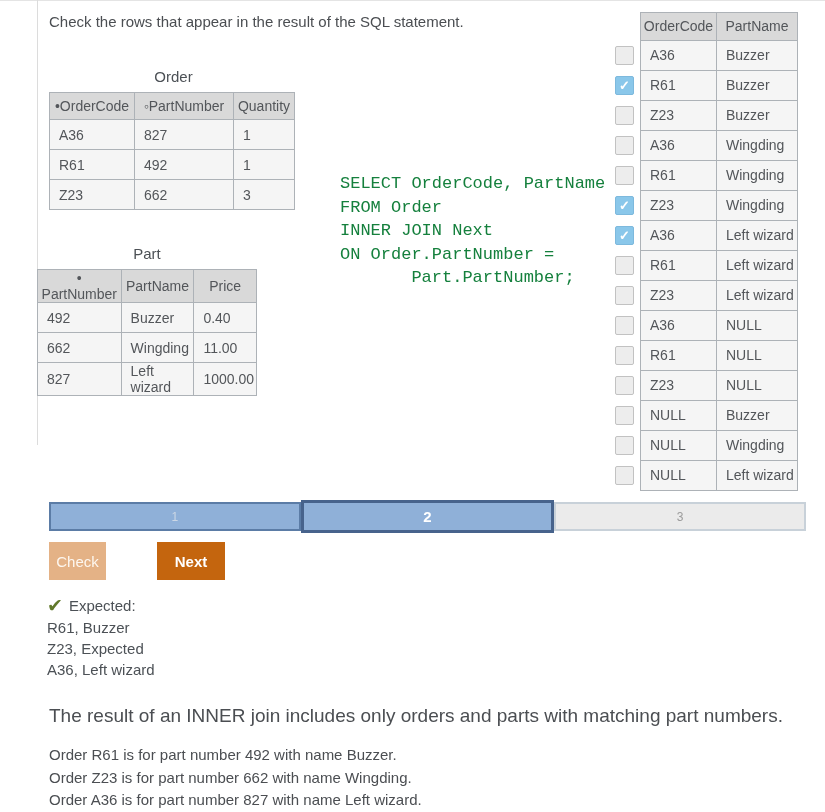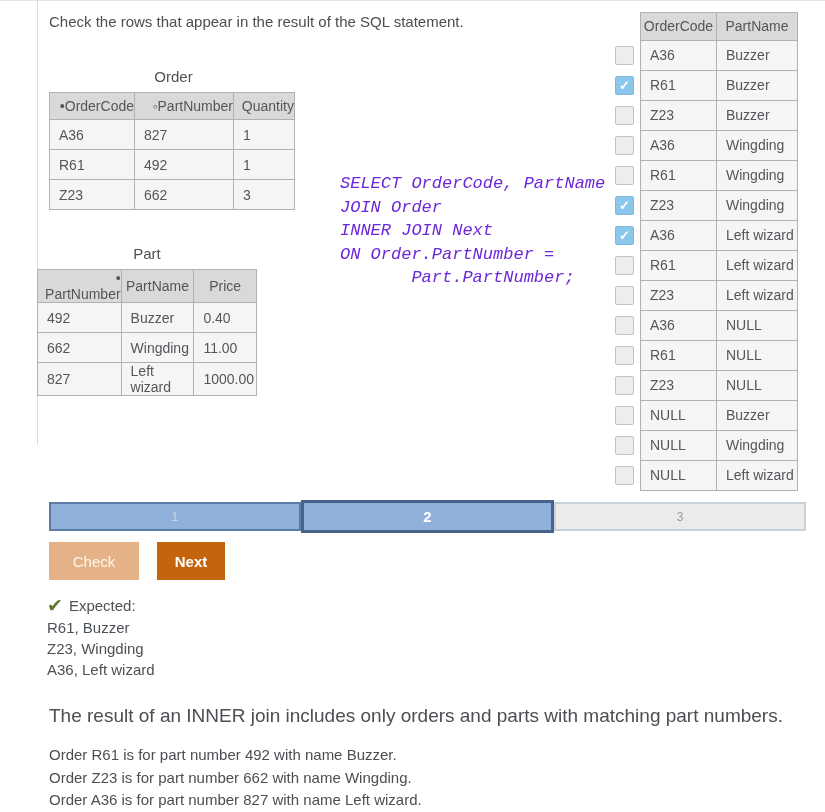--- a/index.html
+++ b/index.html
@@ -6,29 +6,29 @@
   html,body { width:825px; height:812px; background:#fff; overflow:hidden;
               font-family:"Liberation Sans", sans-serif; color:#4c5156; position:relative; }
   .top-line { position:absolute; left:0; top:0; width:825px; height:1px; background:#e4e4e4; }
   .frame-line { position:absolute; left:37px; top:0; width:1px; height:445px; background:#dcdcdc; }
 
   .instruction { position:absolute; left:49px; top:13px; font-size:15px; color:#4b4e52; }
 
   .tbl-title { font-size:15px; color:#4c5156; text-align:center; margin-bottom:7px; }
   table.tbl { border-collapse:collapse; table-layout:fixed; }
   .tbl th, .tbl td { border:1px solid #adb2b7; font-size:14px; color:#53565a; overflow:hidden; }
-  .tbl th { background:#d9d9d9; height:27px; font-weight:normal; text-align:right; }
+  .tbl th { background:#d9d9d9; height:27px; font-weight:normal; text-align:center; }
   .tbl td { background:#f5f5f5; height:30px; text-align:left; padding-left:9px; }
   .tbl th.center { text-align:center; padding-left:0; }
 
   .order-sec { position:absolute; left:49px; top:68px; width:249px; }
   .part-sec  { position:absolute; left:37px; top:245px; width:220px; }
 
   .sql { position:absolute; left:340px; top:172px; font-family:"Liberation Mono","DejaVu Sans Mono",monospace;
-         font-size:17px; line-height:23.5px; color:#6d28d9; white-space:pre;font-style:italic; }
+         font-size:17px; line-height:23.5px; color:#15803d; white-space:pre; }
 
   .answer-area { position:absolute; left:615px; top:12px; display:flex; }
   .cb-col { width:19px; margin-right:6px; padding-top:28px; }
   .cb-wrap { height:30px; display:flex; align-items:center; }
   .cb { width:19px; height:19px; border:1px solid #c2c2c2; border-radius:2px; background:#ededed;
         display:flex; align-items:center; justify-content:center; cursor:pointer; }
   .cb.checked { background:#8ac7ea; border-color:#7db9dd; }
   .cb-glyph { color:#fff; font-size:13px; font-weight:bold; line-height:1; }
   .ans-tbl { border-top:1px solid #adb2b7; border-left:1px solid #adb2b7; }
   .ans-row { display:flex; }
@@ -42,21 +42,21 @@
                 display:flex; align-items:center; }
   .pg { flex:1; height:29px; display:flex; align-items:center; justify-content:center;
         font-size:12px; cursor:pointer; }
   .pg.visited  { background:#8fb0d8; border:2px solid #5b7ca6; color:#ccd7e5; }
   .pg.current  { background:#8fb0d8; border:3px solid #47638c; color:#ffffff;
                  font-weight:bold; font-size:15px; height:33px; }
   .pg.upcoming { background:#ebebeb; border:2px solid #c8d1d9; color:#9b9b9b; }
 
   .btn { position:absolute; top:542px; height:38px; border:none; color:#fff;
          font-size:15px; font-family:"Liberation Sans",sans-serif; cursor:pointer; }
-  .btn-check { left:49px; width:90px; background:#e4b286; color:#fdf7f0; }
+  .btn-check { left:49px; width:57px; background:#e4b286; color:#fdf7f0; }
   .btn-next  { left:157px; width:68px; background:#c4650e; font-weight:bold; }
 
   .expected { position:absolute; left:47px; top:593px; font-size:15px; color:#4c5156; }
   .exp-head { display:flex; align-items:center; gap:6px; height:24px; }
   .check-icon { color:#61792b; font-size:19px; line-height:1; }
   .exp-rows div { line-height:21px; }
 
   .explanation { position:absolute; left:49px; top:705px; font-size:19px; color:#4b4e52; }
   .details { position:absolute; left:49px; top:744px; font-size:15px; color:#4b4e52; }
   .details div { line-height:22.5px; }
@@ -132,21 +132,21 @@
       </tr>
       <tr>
         <td>827</td>
         <td>Left wizard</td>
         <td>1000.00</td>
       </tr>
     </tbody>
   </table>
 </div>
 
-<div class="sql"><div>SELECT OrderCode, PartName</div><div>JOIN Order</div><div>INNER JOIN Next</div><div>ON Order.PartNumber =</div><div>       Part.PartNumber;</div></div>
+<div class="sql"><div>SELECT OrderCode, PartName</div><div>FROM Order</div><div>INNER JOIN Next</div><div>ON Order.PartNumber =</div><div>       Part.PartNumber;</div></div>
 
 <div class="answer-area">
   <div class="cb-col" id="cb-col">
       <div class="cb-wrap">
         <div class="cb"></div>
       </div>
       <div class="cb-wrap">
         <div class="cb checked">
           <span class="cb-glyph">✓</span>
         </div>
@@ -274,21 +274,21 @@
 <button class="btn btn-check">Check</button>
 <button class="btn btn-next">Next</button>
 
 <div class="expected">
   <div class="exp-head">
     <span class="check-icon">✔</span>
     <span>Expected:</span>
   </div>
   <div class="exp-rows">
     <div>R61, Buzzer</div>
-    <div>Z23, Wingding</div>
+    <div>Z23, Expected</div>
     <div>A36, Left wizard</div>
   </div>
 </div>
 
 <div class="explanation">The result of an INNER join includes only orders and parts with matching part numbers.</div>
 
 <div class="details">
   <div>Order R61 is for part number 492 with name Buzzer.</div>
   <div>Order Z23 is for part number 662 with name Wingding.</div>
   <div>Order A36 is for part number 827 with name Left wizard.</div>

